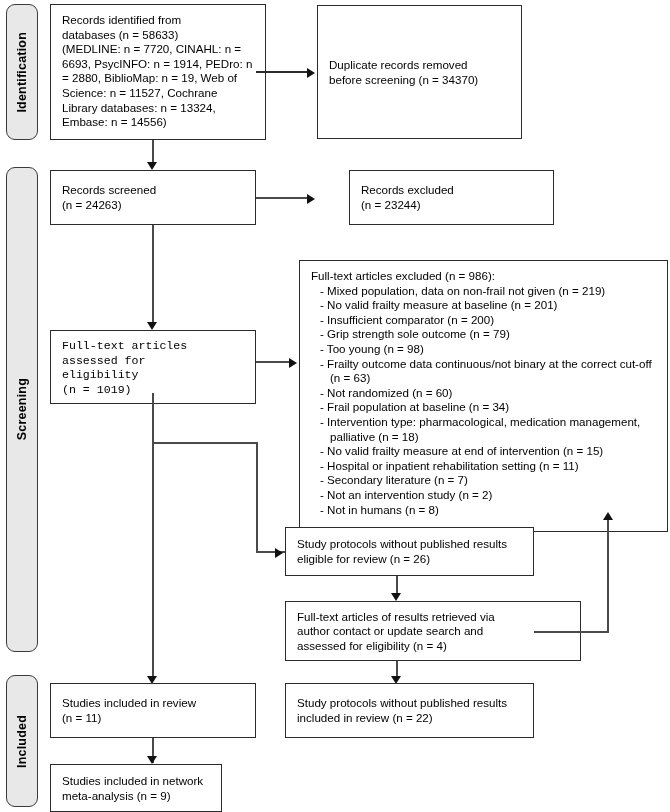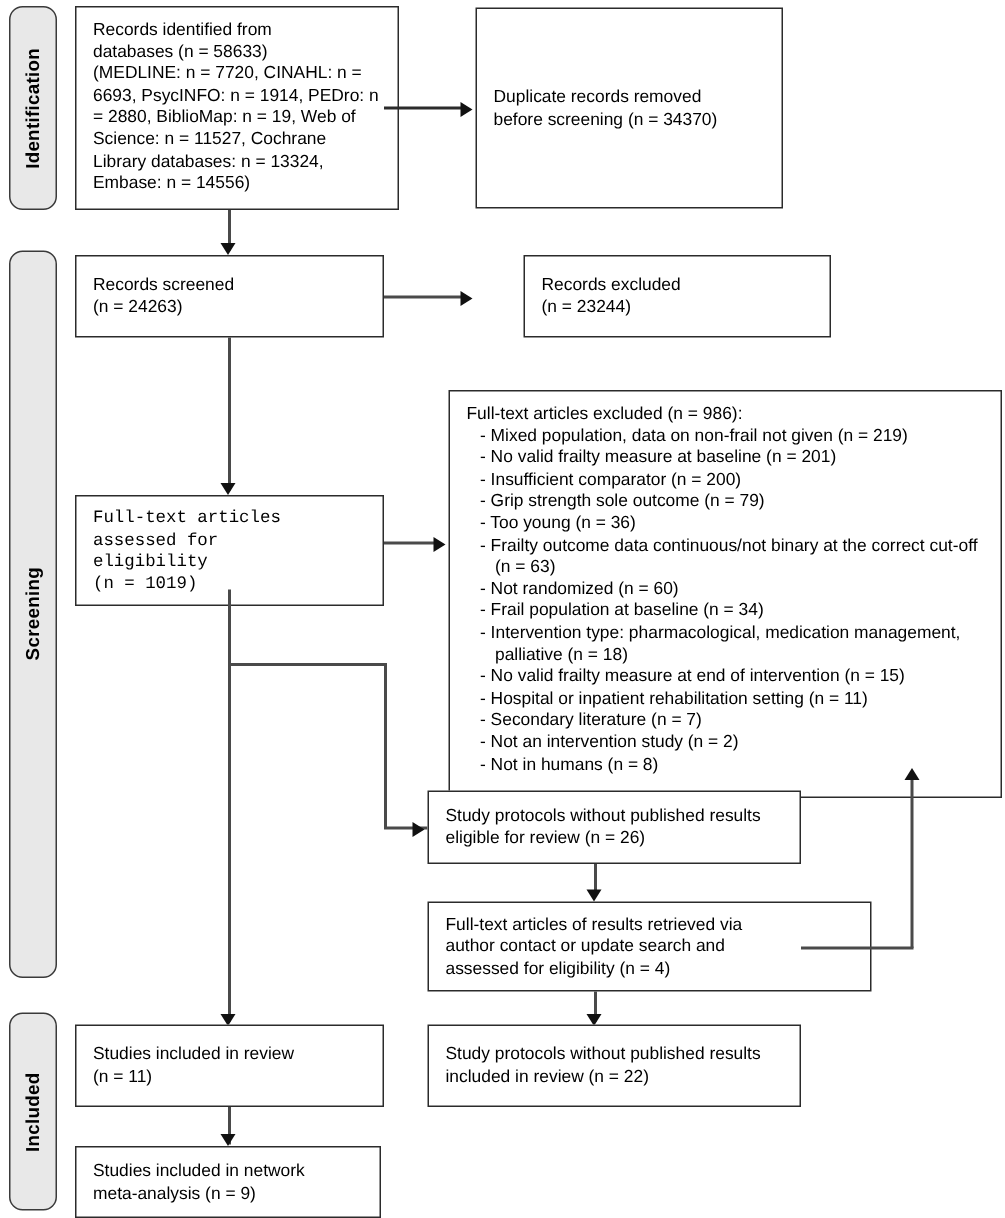--- a/index.html
+++ b/index.html
@@ -158,21 +158,21 @@
 (n = 1019)</div>
   </div>
 
   <div class="flow-box" style="left:299px; top:240px; width:369px; height:272px;margin-top:20px;">
     <div class="excl-title">Full-text articles excluded (n = 986):</div>
     <ul class="excl-list">
       <li>- Mixed population, data on non-frail not given (n = 219)</li>
       <li>- No valid frailty measure at baseline (n = 201)</li>
       <li>- Insufficient comparator (n = 200)</li>
       <li>- Grip strength sole outcome (n = 79)</li>
-      <li>- Too young (n = 36)</li>
+      <li>- Too young (n = 98)</li>
       <li>- Frailty outcome data continuous/not binary at the correct cut-off (n = 63)</li>
       <li>- Not randomized (n = 60)</li>
       <li>- Frail population at baseline (n = 34)</li>
       <li>- Intervention type: pharmacological, medication management, palliative (n = 18)</li>
       <li>- No valid frailty measure at end of intervention (n = 15)</li>
       <li>- Hospital or inpatient rehabilitation setting (n = 11)</li>
       <li>- Secondary literature (n = 7)</li>
       <li>- Not an intervention study (n = 2)</li>
       <li>- Not in humans (n = 8)</li>
     </ul>
@@ -216,18 +216,18 @@
   </div>
 
   <div class="flow-box" style="left:285px; top:683px; width:249px; height:55px; display:flex; align-items:center;">
     <div class="box-text">Study protocols without published results
 included in review (n = 22)</div>
   </div>
 
   <div class="ln ln-v" style="left:152px; top:738px; height:25px;"></div>
   <div class="arrow arrow-down" style="left:147.3px; top:756px;"></div>
 
-  <div class="flow-box" style="left:50px; top:764px; width:204px; height:48px; display:flex; align-items:center;">
+  <div class="flow-box" style="left:50px; top:764px; width:172px; height:48px; display:flex; align-items:center;">
     <div class="box-text">Studies included in network
 meta-analysis (n = 9)</div>
   </div>
 
 </div>
 
 </body></html>

